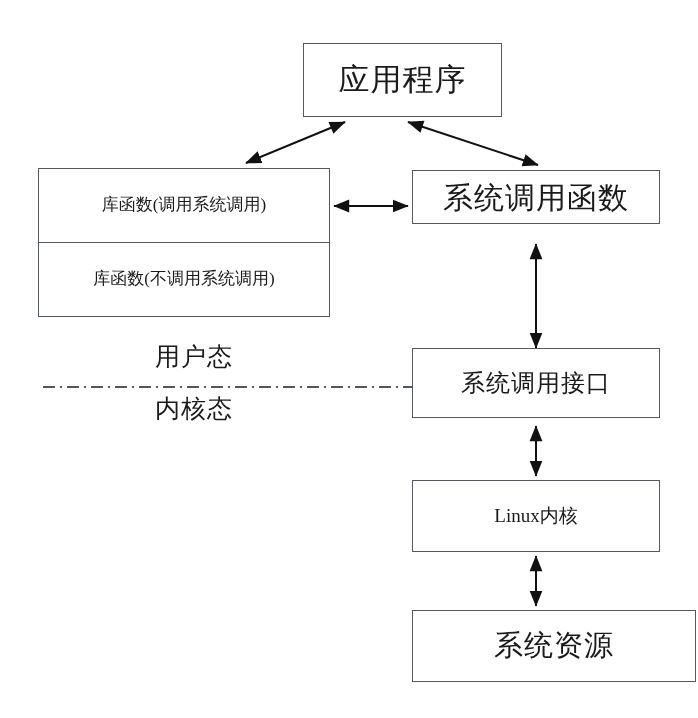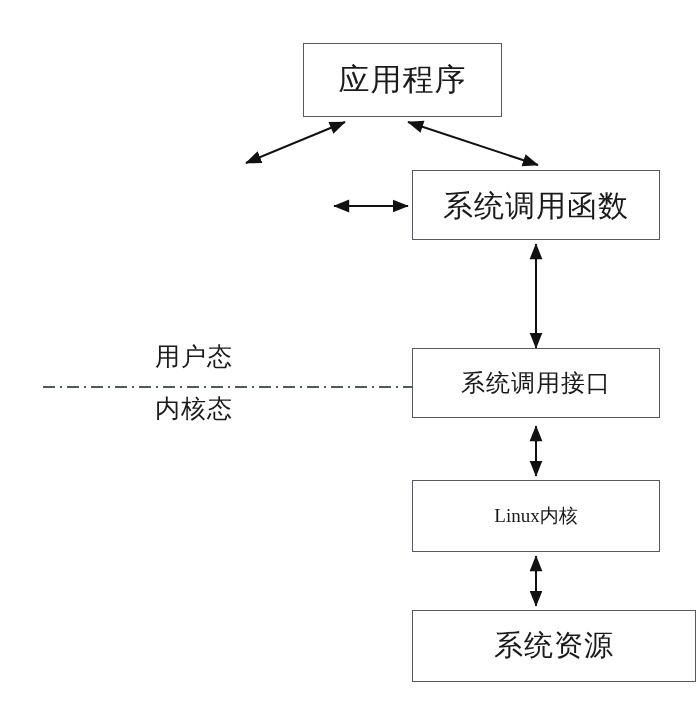--- a/index.html
+++ b/index.html
@@ -64,21 +64,21 @@
     font-size: 17px;
     color: #1a1a1a;
     white-space: nowrap;
   }
   .lib-cell.top {
     border-bottom: 1.5px solid #555a5e;
   }
 
   .n-syscallfn {
     left: 412px; top: 170px;
-    width: 248px; height: 70px;
+    width: 248px; height: 54px;
     font-size: 30px;
     letter-spacing: 1px;
   }
   .n-syscallif {
     left: 412px; top: 348px;
     width: 248px; height: 70px;
     font-size: 24px;
     letter-spacing: 1px;
   }
   .n-kernel {
@@ -139,20 +139,28 @@
 
     <line x1="536" y1="556" x2="536" y2="606" stroke="#111111" stroke-width="2" marker-end="url(#ah)" marker-start="url(#ah-start)"></line>
 
     <line x1="43" y1="387" x2="412" y2="387" stroke="#555a5e" stroke-width="2" stroke-dasharray="12 5 2 5"></line>
   </svg>
 
   <div class="node n-app">
     <span>应用程序</span>
   </div>
 
+  <div class="node n-libgroup">
+    <div class="lib-cell top">
+      <span>库函数(调用系统调用)</span>
+    </div>
+    <div class="lib-cell bottom">
+      <span>库函数(不调用系统调用)</span>
+    </div>
+  </div>
 
   <div class="node n-syscallfn">
     <span>系统调用函数</span>
   </div>
 
   <div class="node n-syscallif">
     <span>系统调用接口</span>
   </div>
 
   <div class="node n-kernel">

